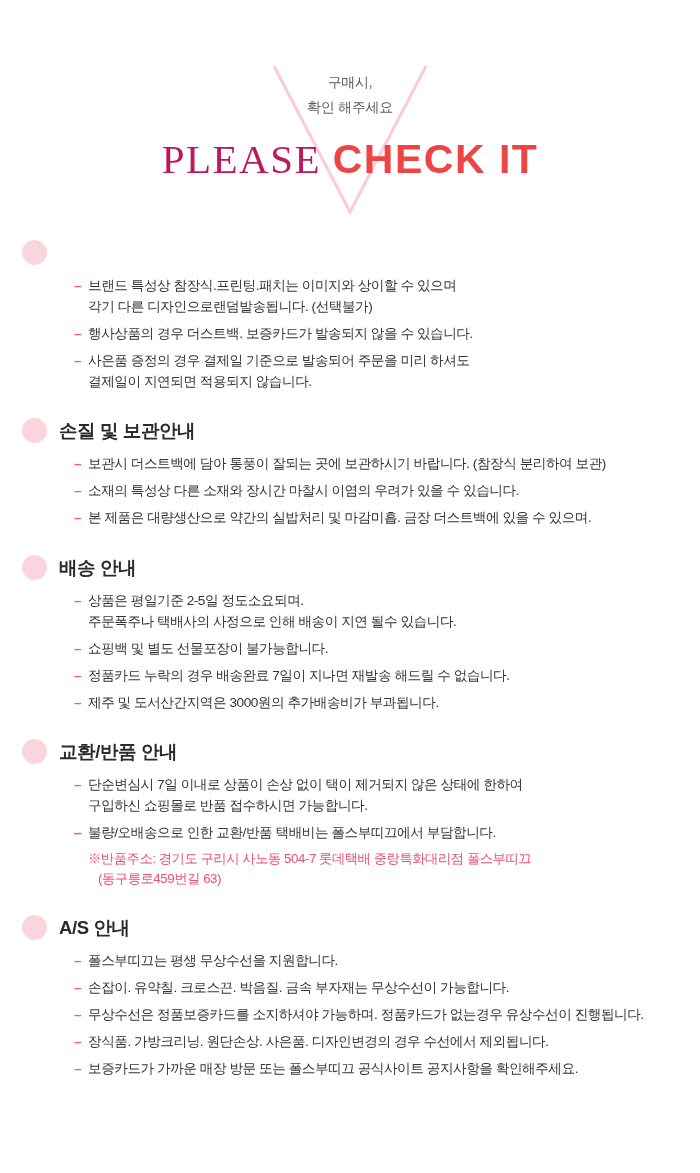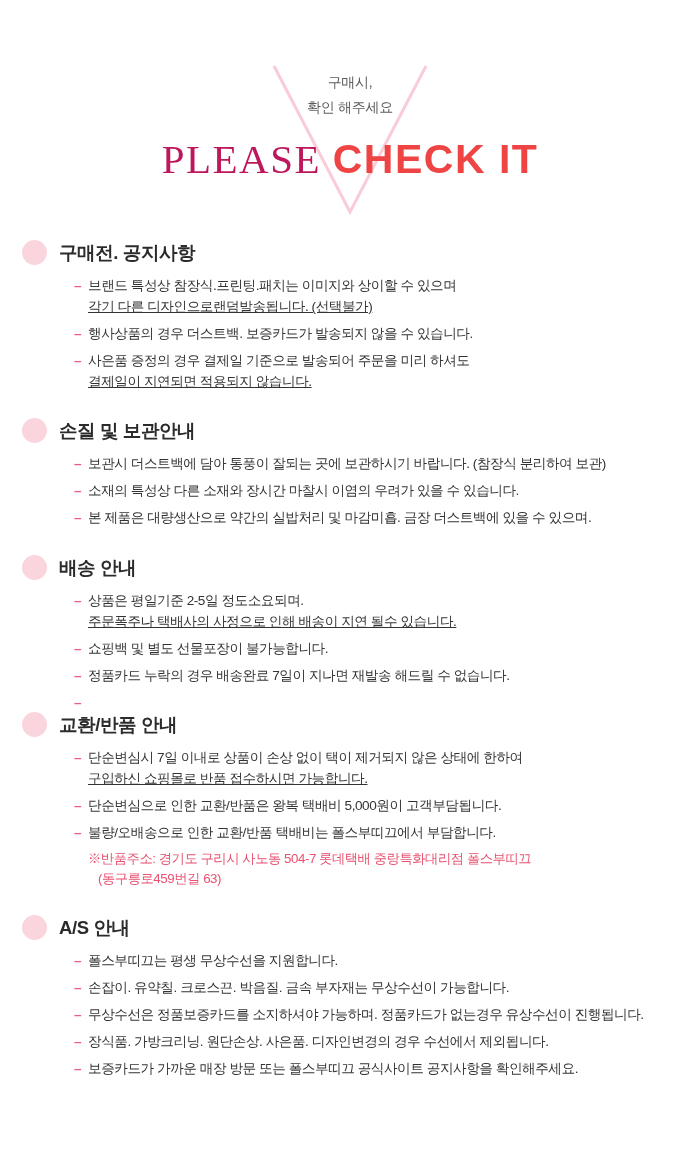--- a/index.html
+++ b/index.html
@@ -90,21 +90,21 @@
     margin-bottom: 6px;
     padding-left: 14px;
   }
   ul.items li .dash {
     position: absolute;
     left: 0;
     top: 0;
     color: #e8607f;
     font-weight: 700;
   }
-  ul.items li .l2 { display: block; text-decoration: underline; }
+  ul.items li .l2 { display: block; }
 
   .note {
     color: #e8516f;
     font-size: 13.3px;
     line-height: 1.5;
     letter-spacing: -0.45px;
     padding-left: 14px;
     margin-top: 2px;
   }
   .note .l2 { display: block; padding-left: 10px; }
@@ -124,21 +124,20 @@
   </div>
   <div class="header-title">
     <span class="t1">PLEASE </span><span class="t2">CHECK IT</span>
   </div>
 </div>
 
 <div class="content">
     <div class="section">
       <div class="sec-head">
         <span class="dot"></span>
-        <span class="sec-title">구매전. 공지사항</span>
       </div>
       <ul class="items">
         <li><span class="dash">–</span><span>브랜드 특성상 참장식.프린팅.패치는 이미지와 상이할 수 있으며</span><span class="l2">각기 다른 디자인으로랜덤발송됩니다. (선택불가)</span></li>
         <li><span class="dash">–</span><span>행사상품의 경우 더스트백. 보증카드가 발송되지 않을 수 있습니다.</span></li>
         <li><span class="dash">–</span><span>사은품 증정의 경우 결제일 기준으로 발송되어 주문을 미리 하셔도</span><span class="l2">결제일이 지연되면 적용되지 않습니다.</span></li>
       </ul>
     </div>
     <div class="section">
       <div class="sec-head">
         <span class="dot"></span>
@@ -152,31 +151,31 @@
     </div>
     <div class="section">
       <div class="sec-head">
         <span class="dot"></span>
         <span class="sec-title">배송 안내</span>
       </div>
       <ul class="items">
         <li><span class="dash">–</span><span>상품은 평일기준 2-5일 정도소요되며.</span><span class="l2">주문폭주나 택배사의 사정으로 인해 배송이 지연 될수 있습니다.</span></li>
         <li><span class="dash">–</span><span>쇼핑백 및 별도 선물포장이 불가능합니다.</span></li>
         <li><span class="dash">–</span><span>정품카드 누락의 경우 배송완료 7일이 지나면 재발송 해드릴 수 없습니다.</span></li>
-        <li><span class="dash">–</span></li>
+        <li><span class="dash">–</span><span>제주 및 도서산간지역은 3000원의 추가배송비가 부과됩니다.</span></li>
       </ul>
     </div>
     <div class="section">
       <div class="sec-head">
         <span class="dot"></span>
         <span class="sec-title">교환/반품 안내</span>
       </div>
       <ul class="items">
         <li><span class="dash">–</span><span>단순변심시 7일 이내로 상품이 손상 없이 택이 제거되지 않은 상태에 한하여</span><span class="l2">구입하신 쇼핑몰로 반품 접수하시면 가능합니다.</span></li>
-        <li><span class="dash">–</span><span>단순변심으로 인한 교환/반품은 왕복 택배비 5,000원이 고객부담됩니다.</span></li>
+        <li><span class="dash">–</span></li>
         <li><span class="dash">–</span><span>불량/오배송으로 인한 교환/반품 택배비는 폴스부띠끄에서 부담합니다.</span></li>
       </ul>
       <div class="note" style="margin-left: 52px;"><span>※반품주소: 경기도 구리시 사노동 504-7 롯데택배 중랑특화대리점 폴스부띠끄</span><span class="l2">(동구릉로459번길 63)</span></div>
     </div>
     <div class="section tight">
       <div class="sec-head">
         <span class="dot"></span>
         <span class="sec-title">A/S 안내</span>
       </div>
       <ul class="items">

